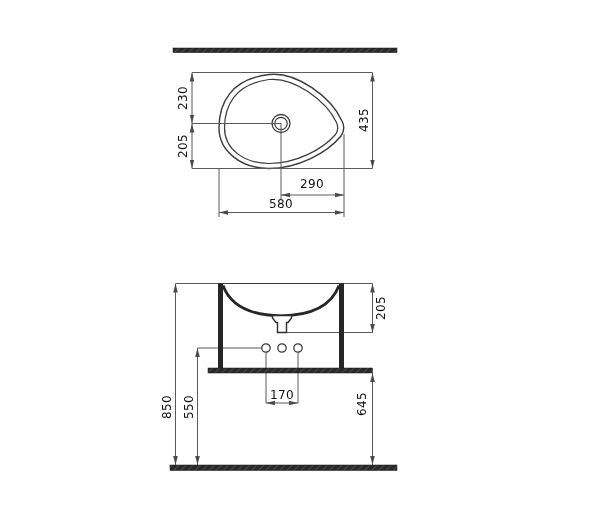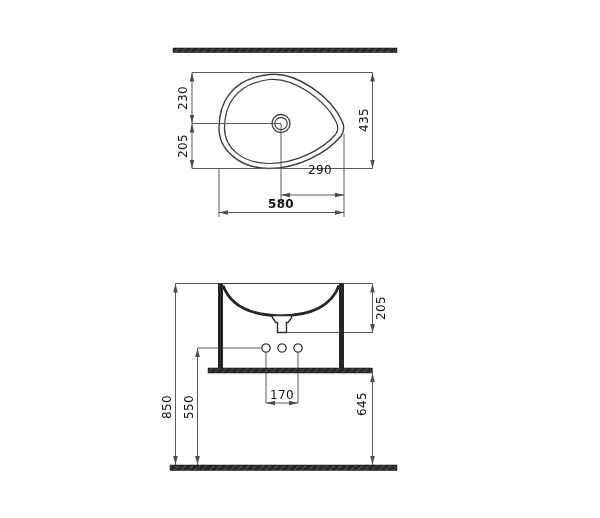--- a/index.html
+++ b/index.html
@@ -100,23 +100,23 @@
       </g>
     </g>
   </svg>
 
   <div class="dim-label vert" style="left:183px;top:98px;">230</div>
 
   <div class="dim-label vert" style="left:183px;top:146px;">205</div>
 
   <div class="dim-label vert" style="left:364px;top:120px;">435</div>
 
-  <div class="dim-label" style="left:312px;top:170px;margin-left:8px;">290</div>
+  <div class="dim-label" style="left:312px;top:184px;">290</div>
 
-  <div class="dim-label" style="left:281px;top:204px;font-weight:bold;">580</div>
+  <div class="dim-label" style="left:281px;top:204px;">580</div>
 
   <div class="dim-label vert" style="left:167px;top:407px;">850</div>
 
   <div class="dim-label vert" style="left:189px;top:407px;">550</div>
 
   <div class="dim-label vert" style="left:362px;top:404px;">645</div>
 
   <div class="dim-label vert" style="left:381px;top:308px;">205</div>
 
   <div class="dim-label" style="left:282px;top:395px;">170</div>

